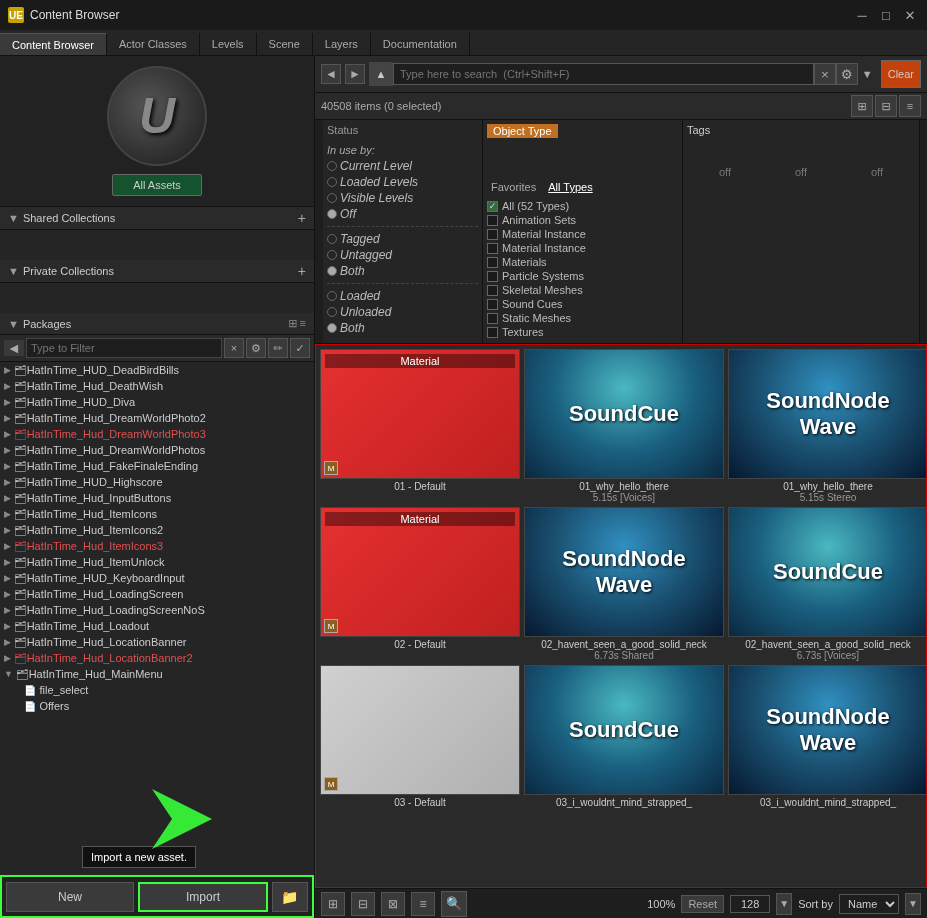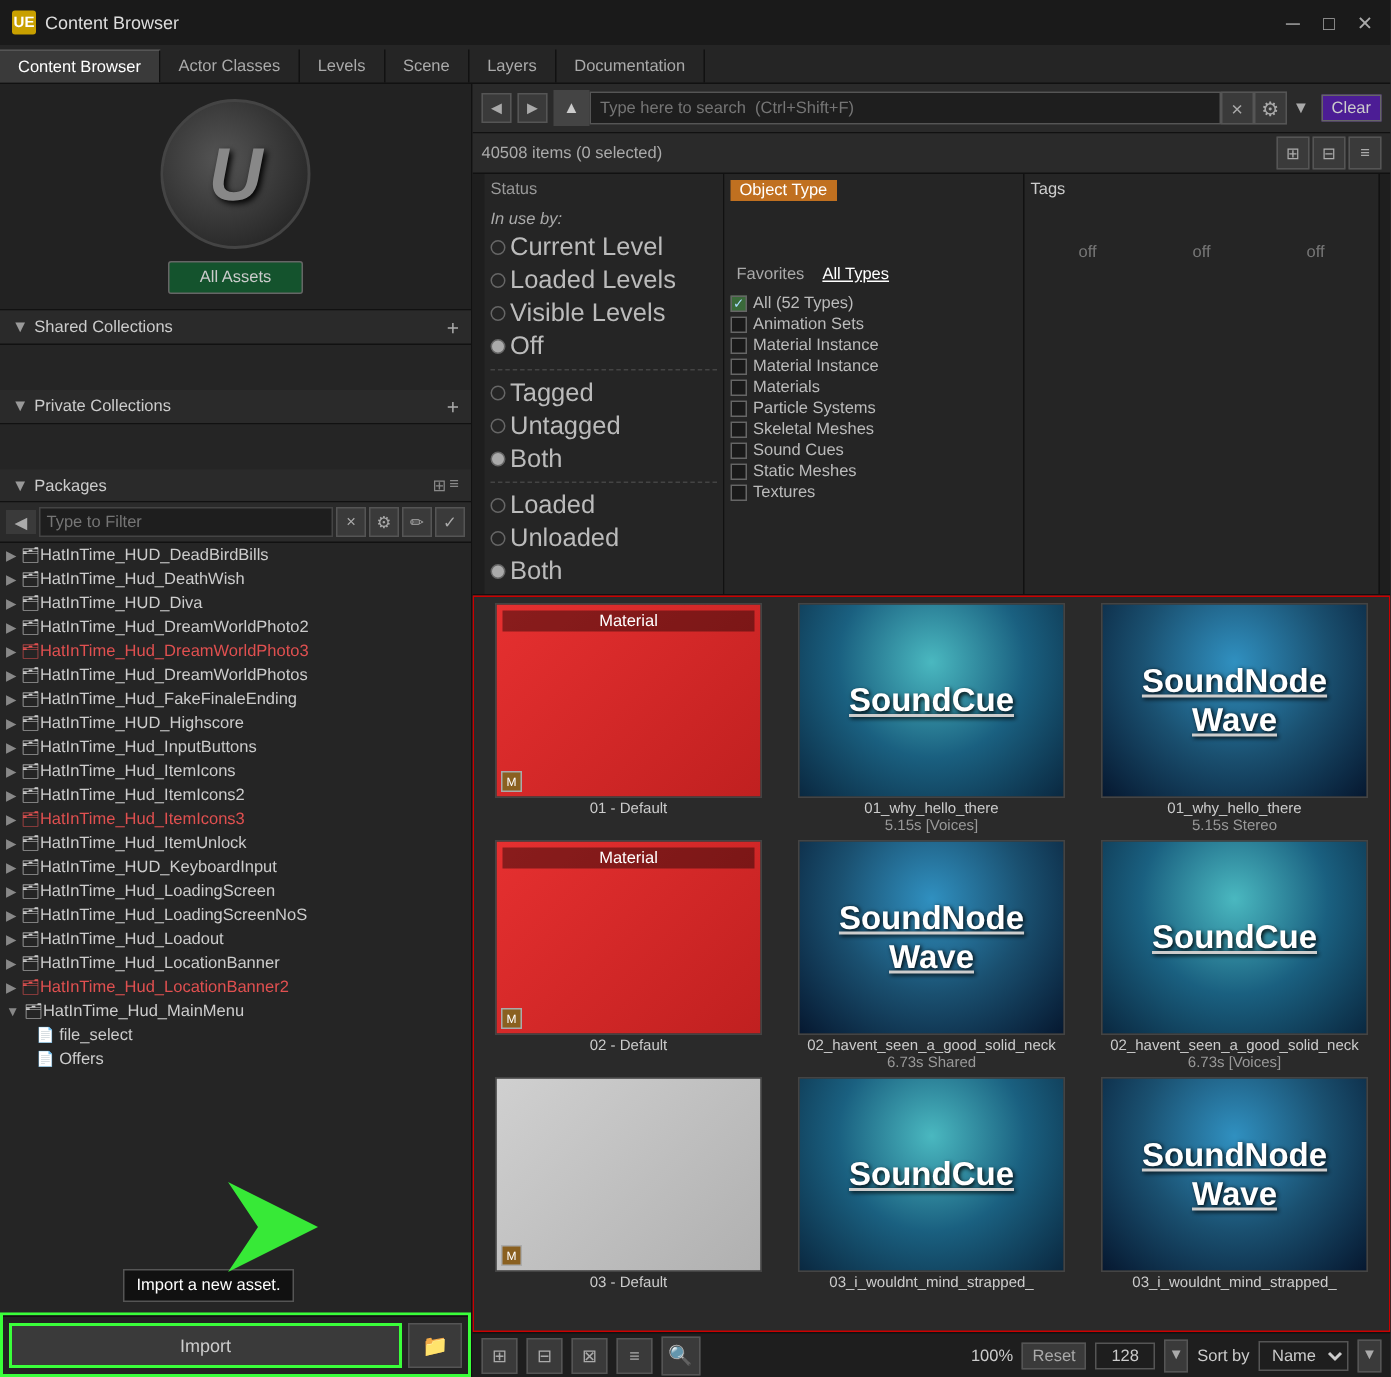--- a/index.html
+++ b/index.html
@@ -281,38 +281,38 @@
     .search-tool-btn {
       background: #3a3a3a;
       border: 1px solid #555;
       color: #aaa;
       width: 22px; height: 22px;
       cursor: pointer;
       font-size: 11px;
       display: flex; align-items: center; justify-content: center;
     }
     .clear-btn {
-      background: #4c1d95;
+      background: #c2410c;
       border: 1px solid #666;
       color: #ccc;
       padding: 2px 6px;
       cursor: pointer;
       font-size: 11px;
-      height: 18px;
+      height: 28px;
     }
     .filter-group-label {
       font-size: 11px;
       color: #aaa;
       padding: 2px 0;
       font-style: italic;
     }
     .radio-row {
       display: flex; align-items: center; gap: 3px;
       padding: 1px 0;
-      font-size: 17px; color: #bbb;
+      font-size: 12px; color: #bbb; font-style: italic;
     }
     .radio-dot {
       width: 10px; height: 10px;
       border-radius: 50%;
       border: 1px solid #666;
       display: inline-flex; align-items: center; justify-content: center;
     }
     .radio-dot.filled { background: #aaa; }
     .divider-h { border-top: 1px dashed #444; margin: 4px 0; }
     .filter-tab-row {
@@ -351,29 +351,28 @@
       grid-template-columns: repeat(3, 1fr);
       gap: 4px;
     }
     .asset-card {
       display: flex;
       flex-direction: column;
       align-items: center;
       cursor: pointer;
     }
     .asset-thumb {
-      width: 178px;
+      width: 200px;
       height: 130px;
       border: 1px solid #444;
       display: flex;
       align-items: center;
       justify-content: center;
       position: relative;
       overflow: hidden;
-      text-decoration: underline;
     }
     .asset-thumb.material-red {
       background: linear-gradient(135deg, #e63030, #c02020);
     }
     .asset-thumb.material-white {
       background: linear-gradient(135deg, #d0d0d0, #b0b0b0);
     }
     .asset-thumb.sound-cue {
       background: radial-gradient(ellipse at 50% 30%, #4ab8c0, #1a6080, #0a2840);
     }
@@ -701,20 +700,21 @@
           <div class="pkg-item">
             <span style="font-size:10px;margin-right:3px;">📄</span>
             <span>Offers</span>
           </div>
         </div>
       </div>
     </div>
 
     <div class="import-section" style="position:relative;">
       <div class="bottom-buttons">
+        <button class="bottom-btn">New</button>
         <button class="bottom-btn import-btn">Import</button>
         <button class="folder-btn">📁</button>
       </div>
 
       <div style="position:absolute;bottom:48px;left:80px;background:#111;border:1px solid #555;color:#fff;padding:4px 8px;font-size:11px;white-space:nowrap;z-index:100;">
         <span>Import a new asset.</span>
       </div>
 
       <div style="position:absolute;bottom:55px;left:140px;z-index:200;pointer-events:none;">
         <svg width="80" height="80" viewBox="0 0 80 80">

